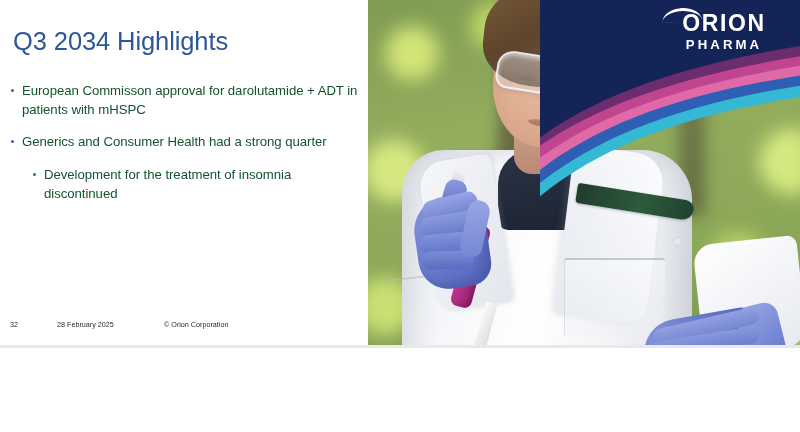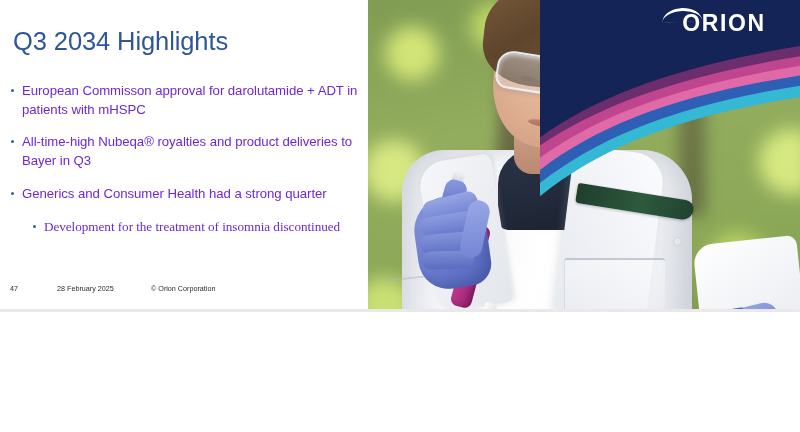--- a/index.html
+++ b/index.html
@@ -7,21 +7,21 @@
     margin: 0;
     padding: 0;
     background: #ffffff;
   }
   body {
     font-family: "Liberation Sans", sans-serif;
   }
   .slide {
     position: relative;
     width: 800px;
-    height: 312px;
+    height: 348px;
     background: #ffffff;
     overflow: hidden;
   }
 
   
   .content {
     position: absolute;
     left: 0;
     top: 0;
     width: 368px;
@@ -46,39 +46,38 @@
     left: 8px;
     top: 82px;
     width: 350px;
   }
   .bullet {
     position: relative;
     padding-left: 14px;
     margin-bottom: 14px;
     font-size: 13.2px;
     line-height: 1.42;
-    color: #6d28d9;
+    color: #14532d;
     letter-spacing: -0.05px;
   }
   .bullet::before {
     content: "";
     position: absolute;
     left: 3px;
     top: 7px;
     width: 3px;
     height: 3px;
     background: #3a5f9e;
     border-radius: 50%;
   }
   .bullet.sub {
     margin-left: 22px;
     padding-left: 14px;
     margin-top: 11px;
     margin-bottom: 16px;
-    font-family: Liberation Serif, serif;
   }
   .bullet.sub::before {
     left: 3px;
     top: 7px;
     width: 3.2px;
     height: 3.2px;
     background: #3a5f9e;
   }
 
   
@@ -87,21 +86,21 @@
     left: 0;
     bottom: 14px;
     width: 368px;
     height: 14px;
     font-size: 7.2px;
     color: #2b2b2b;
     z-index: 6;
   }
   .footer .f-page   { position: absolute; left: 10px;  top: 0; }
   .footer .f-date   { position: absolute; left: 57px;  top: 0; }
-  .footer .f-copy   { position: absolute; left: 151px; top: 0; }
+  .footer .f-copy   { position: absolute; left: 164px; top: 0; }
 
   .bottom-rule {
     position: absolute;
     left: 0;
     bottom: 0;
     width: 800px;
     height: 3px;
     background: #e9e9ea;
     z-index: 30;
   }
@@ -722,33 +721,33 @@
         <path d="M 28 -60 C 120 -60, 300 -60, 300 -60 L 300 40 C 126 64, 30 104, -34 166 C -52 96, -44 -12, 28 -60 Z" fill="#152456"></path>
       </g>
     </svg>
   </div>
 
   <div class="logo-text">
     <div class="logo-orion">
       <span class="logo-swoosh"></span>
       <span>ORION</span>
     </div>
+    <div class="logo-pharma">PHARMA</div>
   </div>
 
   <div class="content">
     <div class="slide-title">Q3 2034 Highlights</div>
 
     <div class="bullets">
       <div class="bullet">European Commisson approval for darolutamide + ADT in patients with mHSPC</div>
-      <div class="bullet">All-time-high Nubeqa® royalties and product deliveries to Bayer in Q3</div>
       <div class="bullet">Generics and Consumer Health had a strong quarter</div>
       <div class="bullet sub">Development for the treatment of insomnia discontinued</div>
     </div>
   </div>
 
   <div class="footer">
-    <span class="f-page">47</span>
+    <span class="f-page">32</span>
     <span class="f-date">28 February 2025</span>
     <span class="f-copy">© Orion Corporation</span>
   </div>
 
   <div class="bottom-rule"></div>
 </div>
 
 </body></html>

